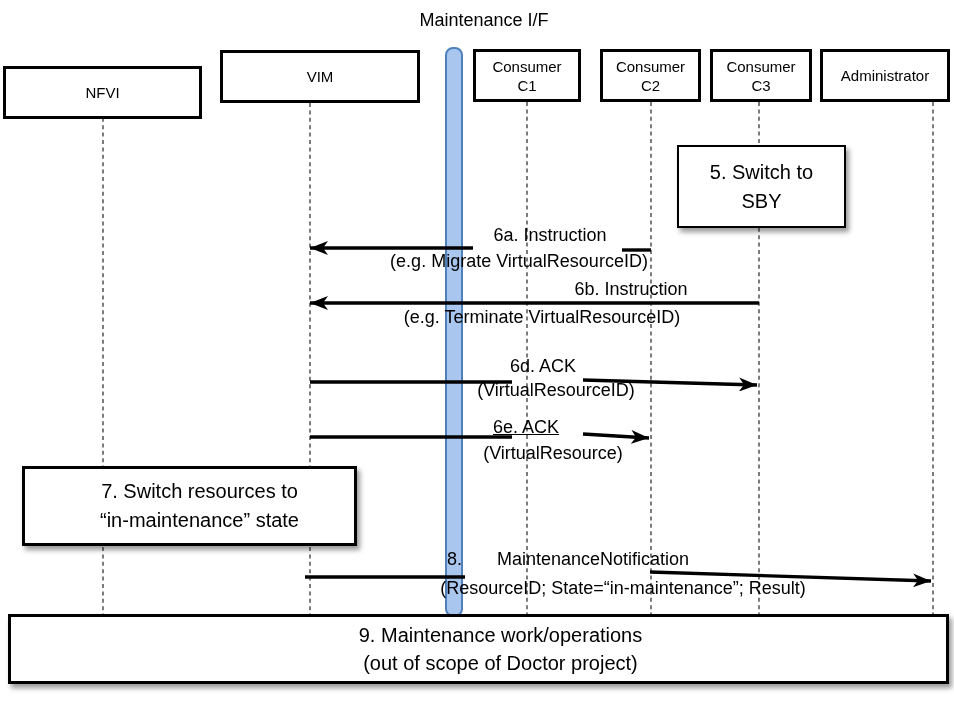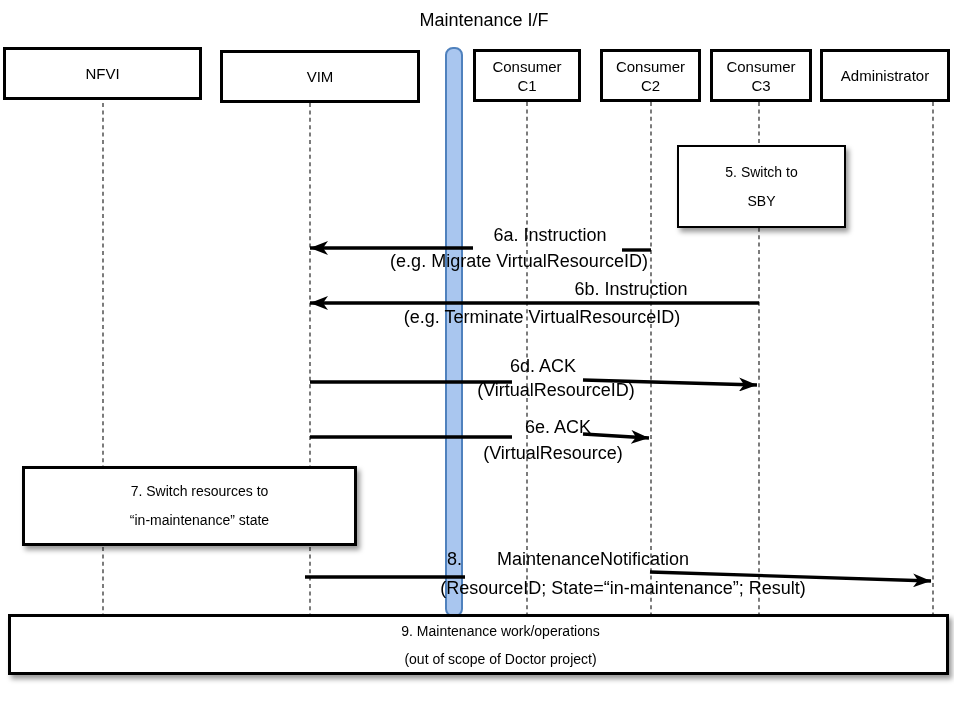--- a/index.html
+++ b/index.html
@@ -22,21 +22,21 @@
     position:absolute;z-index:6;background:var(--box-bg,#fff);
     border:3px solid var(--box-border,#000);box-sizing:border-box;
     display:flex;align-items:center;justify-content:center;
     font-size:15px;line-height:19px;text-align:center;
   }
   .actor-label{white-space:pre-line;}
   .step-box{
     position:absolute;z-index:4;background:var(--box-bg,#fff);
     border:2px solid var(--box-border,#000);box-sizing:border-box;
     display:flex;flex-direction:column;align-items:center;justify-content:center;
-    font-size:14px;line-height:29px;text-align:center;
+    font-size:20px;line-height:29px;text-align:center;
     box-shadow:3px 4px 5px rgba(0,0,0,0.4);
   }
   .msg{
     position:absolute;z-index:5;transform:translateX(-50%);
     font-size:18px;line-height:21px;white-space:pre;text-align:right;
   }
   #page-title{
     position:absolute;z-index:6;left:484px;top:10px;transform:translateX(-50%);
     font-size:18px;white-space:pre;
   }
@@ -69,21 +69,21 @@
     <line class="arrow" x1="310" y1="382" x2="512" y2="382"></line>
     <line class="arrow" x1="583" y1="380" x2="757" y2="385" marker-end="url(#ah)"></line>
     <line class="arrow" x1="310" y1="437" x2="512" y2="437"></line>
     <line class="arrow" x1="583" y1="434" x2="649" y2="438" marker-end="url(#ah)"></line>
     <line class="arrow" x1="305" y1="577" x2="465" y2="577"></line>
     <line class="arrow" x1="650" y1="572" x2="931" y2="581" marker-end="url(#ah)"></line>
   </svg>
 
   <div id="page-title">Maintenance I/F</div>
 
-  <div class="actor-box" style="left:3px;top:47px;width:199px;height:53px;">
+  <div class="actor-box" style="left:3px;top:66px;width:199px;height:53px;">
     <span class="actor-label">NFVI</span>
   </div>
   <div class="actor-box" style="left:220px;top:50px;width:200px;height:53px;">
     <span class="actor-label">VIM</span>
   </div>
   <div class="actor-box" style="left:473px;top:49px;width:108px;height:53px;">
     <span class="actor-label">Consumer
 C1</span>
   </div>
   <div class="actor-box" style="left:600px;top:49px;width:101px;height:53px;">
@@ -99,29 +99,29 @@
   </div>
 
   <div class="step-box" style="left:677px;top:145px;width:169px;height:83px;">
     <div>5. Switch to</div>
     <div>SBY</div>
   </div>
   <div class="step-box" style="left:22px;top:466px;width:335px;height:80px;border-width:3px;padding-left:20px;">
     <div>7. Switch resources to</div>
     <div>“in-maintenance” state</div>
   </div>
-  <div class="step-box" style="left:8px;top:614px;width:941px;height:61px;border-width:3px;line-height:28px;padding-left:44px;">
+  <div class="step-box" style="left:8px;top:614px;width:941px;height:70px;border-width:3px;line-height:28px;padding-left:44px;">
     <div>9. Maintenance work/operations</div>
     <div>(out of scope of Doctor project)</div>
   </div>
 
   <div class="msg" style="left:550px;top:225px;">6a. Instruction</div>
   <div class="msg" style="left:519px;top:251px;">(e.g. Migrate VirtualResourceID)</div>
   <div class="msg" style="left:631px;top:279px;">6b. Instruction</div>
   <div class="msg" style="left:542px;top:307px;">(e.g. Terminate VirtualResourceID)</div>
   <div class="msg" style="left:543px;top:356px;">6d. ACK</div>
   <div class="msg" style="left:556px;top:380px;">(VirtualResourceID)</div>
-  <div class="msg" style="left:558px;top:417px;">6e. ACK</div>
+  <div class="msg" style="left:526px;top:417px;text-decoration:underline;">6e. ACK</div>
   <div class="msg" style="left:553px;top:443px;">(VirtualResource)</div>
   <div class="msg" style="left:568px;top:549px;">8.       MaintenanceNotification</div>
   <div class="msg" style="left:623px;top:578px;">(ResourceID; State=“in-maintenance”; Result)</div>
 
 </div>
 
 </body></html>

